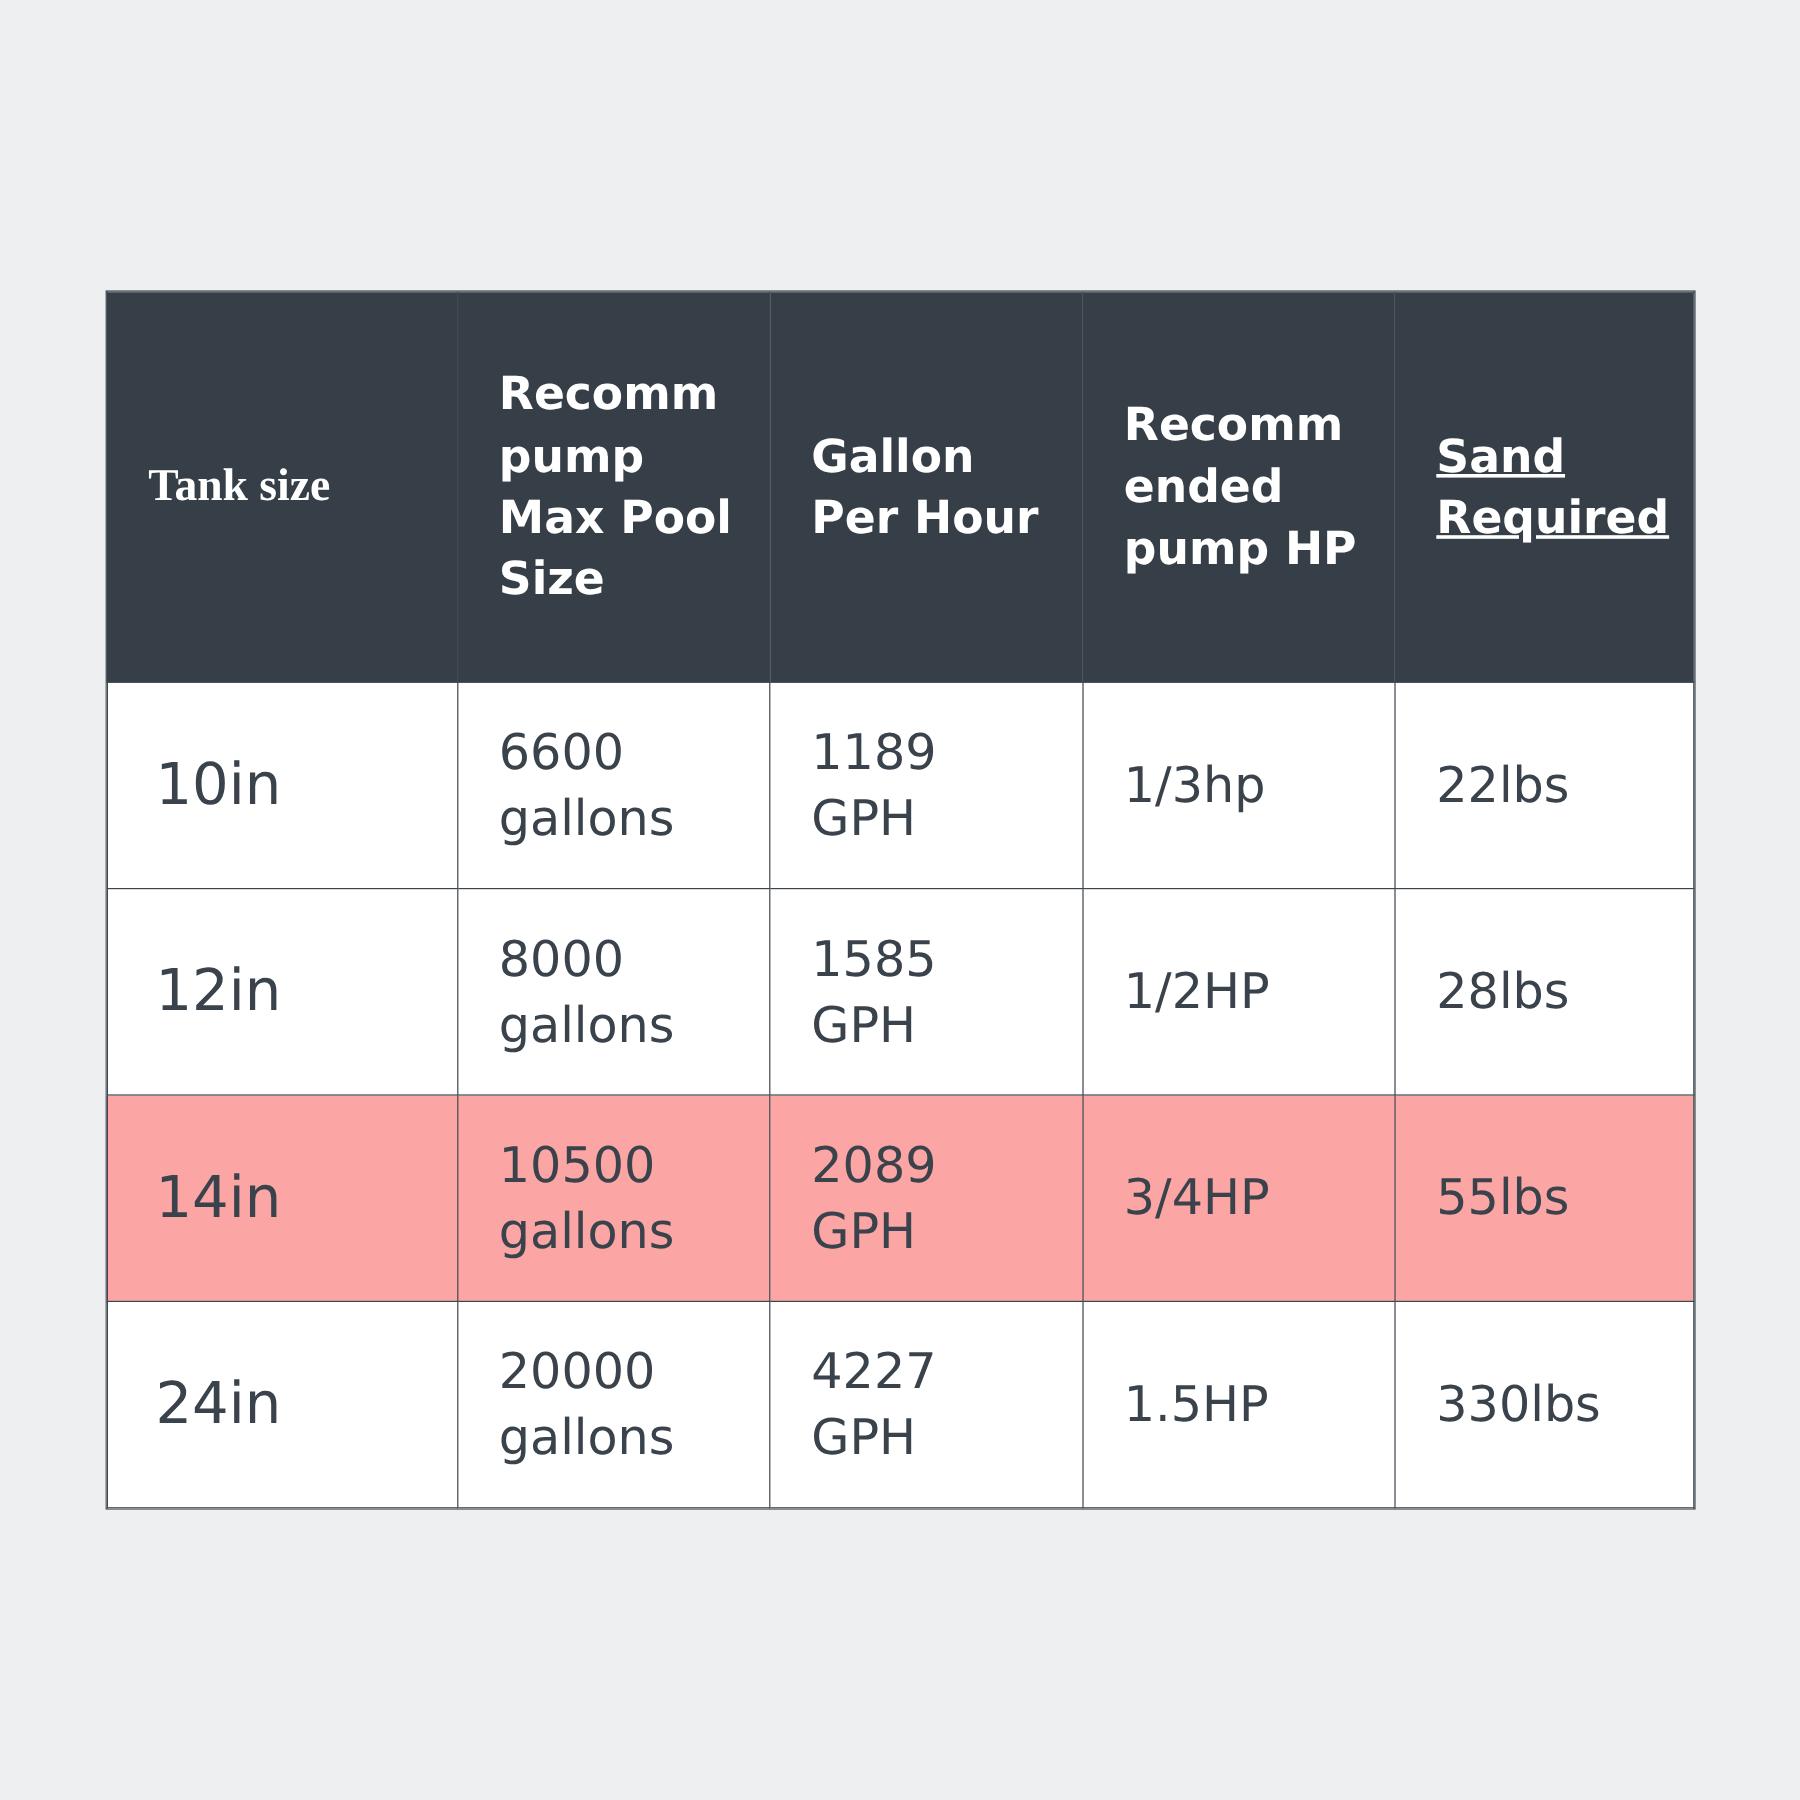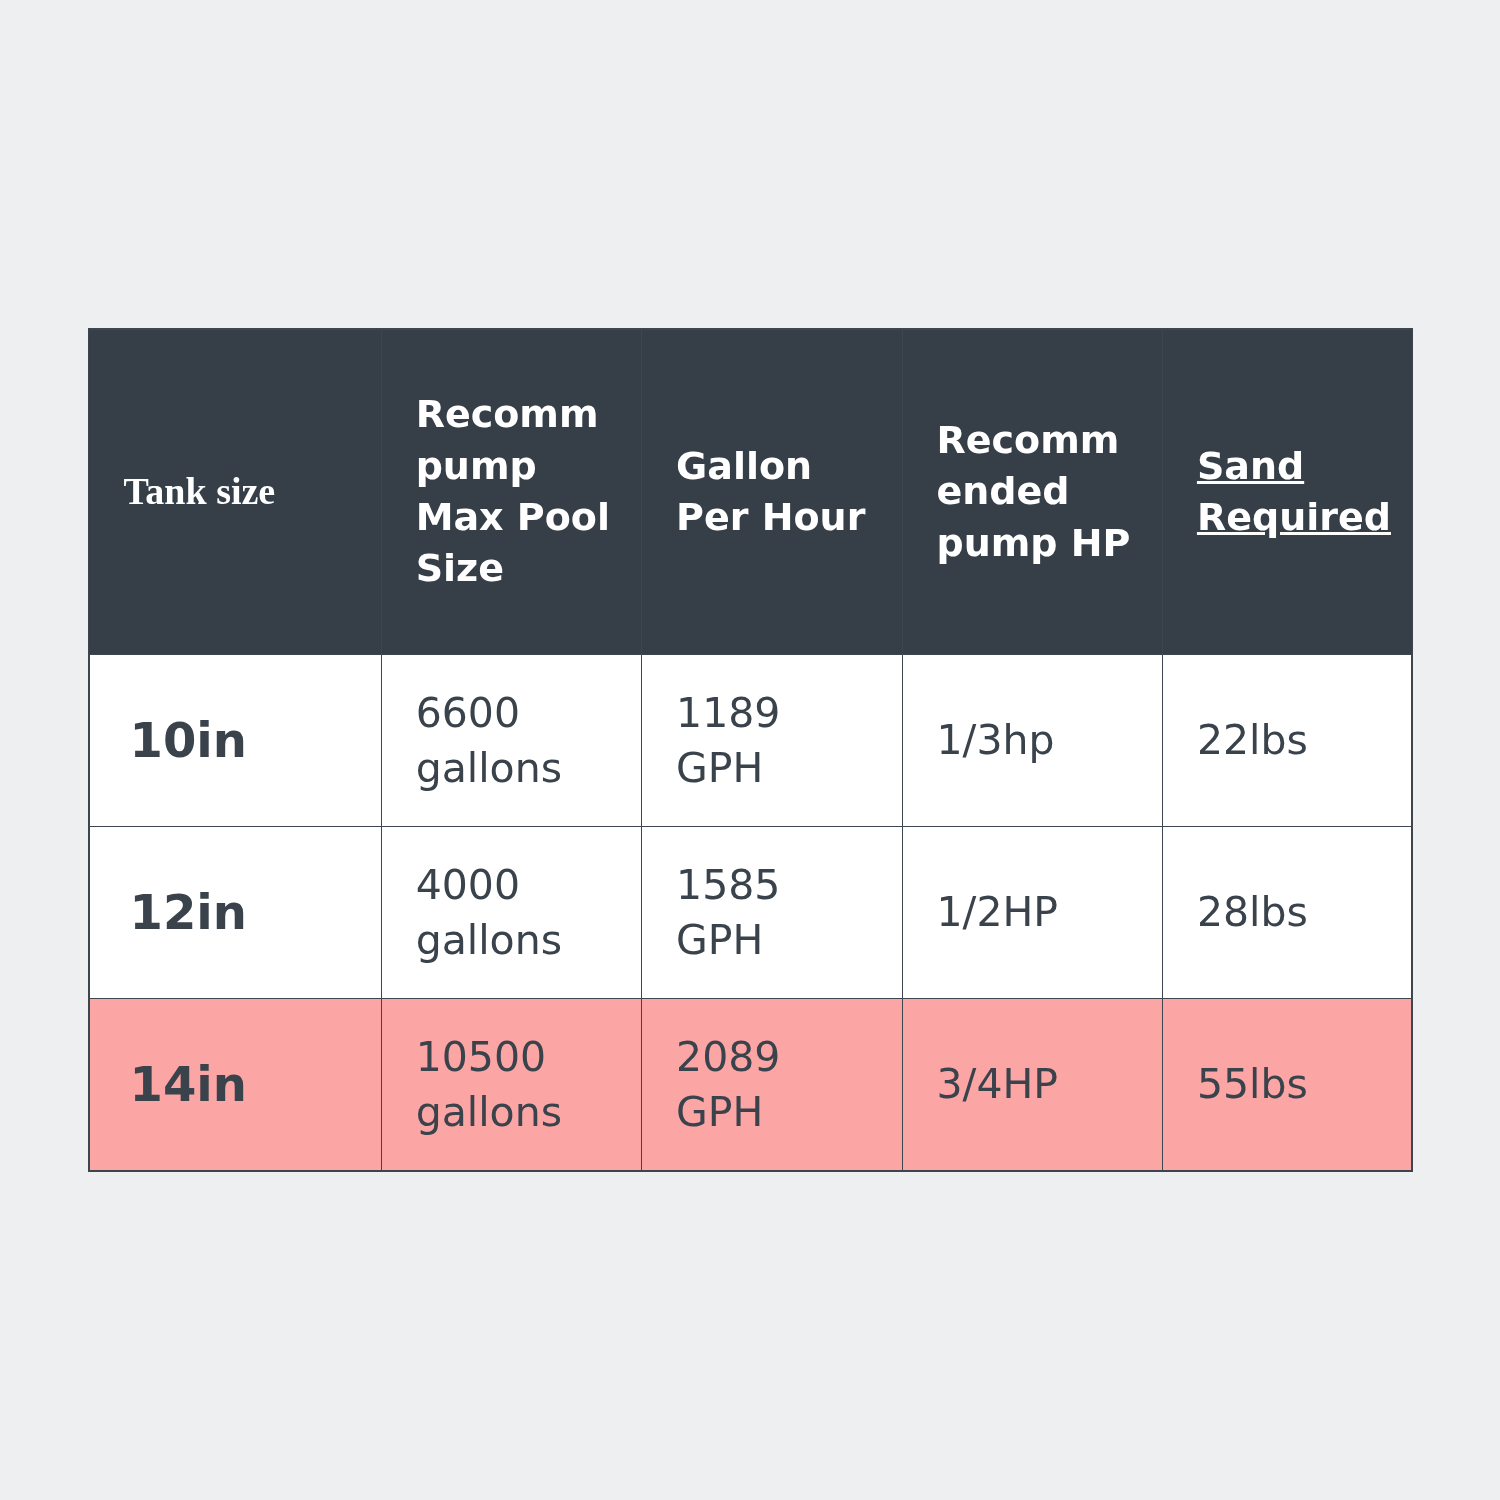--- a/index.html
+++ b/index.html
@@ -63,21 +63,21 @@
     color: #3a434b;
     font-size: 41px;
     line-height: 1.32;
     text-align: left;
     vertical-align: middle;
     padding: 18px 26px 18px 34px;
     height: 172px;
     background: #ffffff;
   }
   tbody td.size-cell {
-    font-weight: bold;
+    font-weight: normal;
     font-size: 48px;
     padding-left: 40px;
   }
   tbody tr.highlight td {
     background: #fca5a5;
   }
   
   col.c1 { width: 22.1%; }
   col.c2 { width: 19.7%; }
   col.c3 { width: 19.7%; }
@@ -109,28 +109,35 @@
       <tbody>
         <tr>
           <td class="size-cell">10in</td>
           <td>6600 gallons</td>
           <td>1189 GPH</td>
           <td>1/3hp</td>
           <td>22lbs</td>
         </tr>
         <tr>
           <td class="size-cell">12in</td>
-          <td>4000 gallons</td>
+          <td>8000 gallons</td>
           <td>1585 GPH</td>
           <td>1/2HP</td>
           <td>28lbs</td>
         </tr>
         <tr class="highlight">
           <td class="size-cell">14in</td>
           <td>10500 gallons</td>
           <td>2089 GPH</td>
           <td>3/4HP</td>
           <td>55lbs</td>
         </tr>
+        <tr>
+          <td class="size-cell">24in</td>
+          <td>20000 gallons</td>
+          <td>4227 GPH</td>
+          <td>1.5HP</td>
+          <td>330lbs</td>
+        </tr>
       </tbody>
     </table>
   </div>
 </div>
 
 </body></html>

